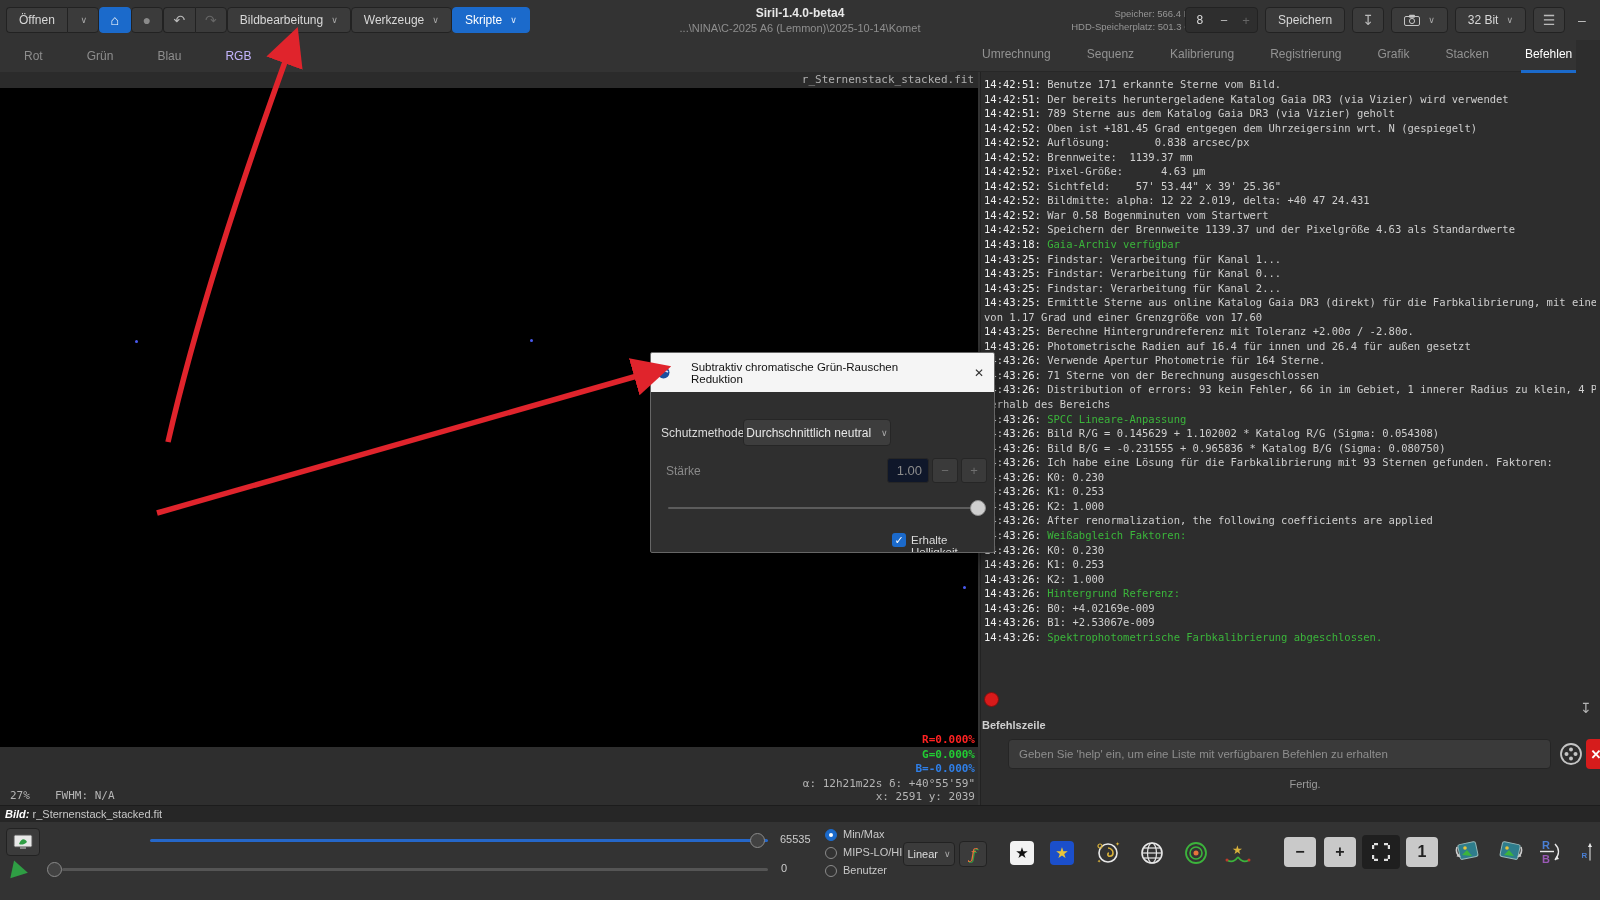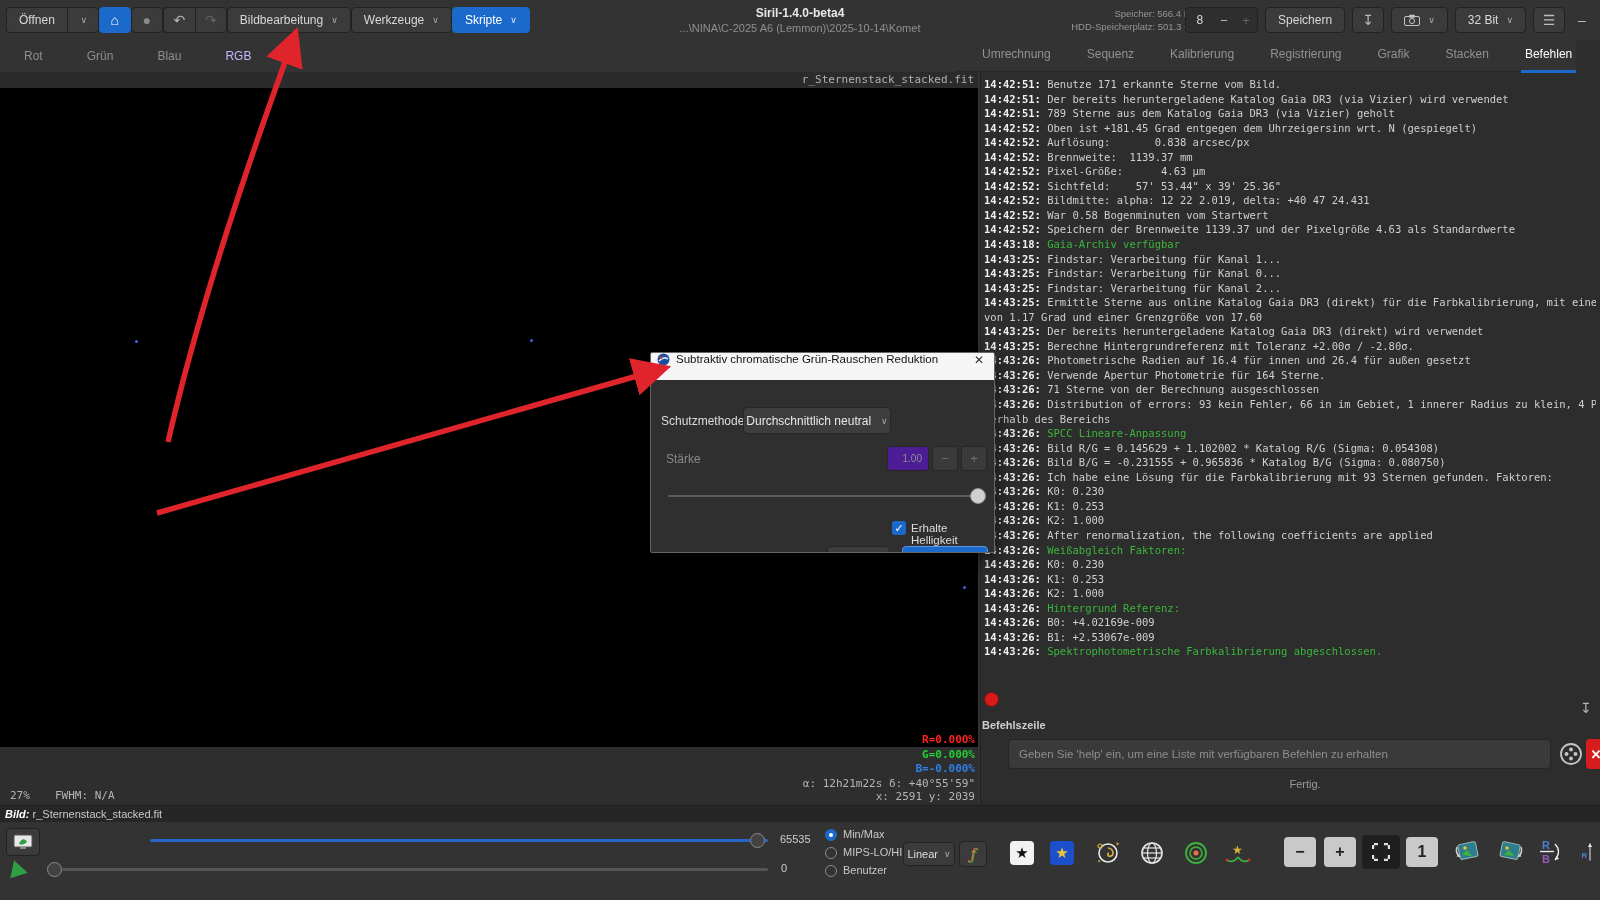--- a/index.html
+++ b/index.html
@@ -59,39 +59,39 @@
   .ibtn.light{background:#c9c9c9;color:#222;font-weight:bold;font-size:16px}
   .ibtn.dark{background:#1f1f1f;color:#ddd;font-size:15px}
   .ibtn.plain{color:#ddd;font-size:18px}
   
   .rpanel{left:980px;top:40px;width:620px;height:765px;background:#2d2d2d;border-left:1px solid #222}
   .rtabs{left:956px;top:40px;width:620px;height:32px;background:#333;display:flex;align-items:flex-start;gap:28px;padding-left:22px;box-sizing:border-box;border-bottom:1px solid #272727}
   .rtab{font-size:12px;color:#929292;padding:7px 4px 9px 4px;border-bottom:3px solid transparent}
   .rtab.active{color:#fff;border-bottom:3px solid #1b6acb}
   .console{left:984px;top:77px;width:612px;height:600px;overflow:hidden;font-family:"DejaVu Sans Mono",monospace;font-size:10.5px;line-height:14.55px}
   .cline{white-space:pre;overflow:hidden}
-  .cline .ts{color:#f0f0f0;font-weight:bold}
+  .cline .ts{color:#f0f0f0;font-weight:normal}
   .cline .msg{color:#cfcfcf}
   .cline .msg.green{color:#3bb53b}
   .stopdot{left:984px;top:692px;width:15px;height:15px;border-radius:50%;background:#d81a1a;border:1px solid #7d0f0f;box-sizing:border-box}
   .cmdlabel{left:982px;top:719px;font-size:11px;font-weight:bold;color:#cfcfcf}
   .cmdinput{left:1008px;top:739px;width:543px;height:30px;background:#3a3a3a;border:1px solid #252525;border-radius:4px;box-sizing:border-box;display:flex;align-items:center;padding:0 10px;font-size:11.5px;color:#8e8e8e}
   .reelbtn{left:1557px;top:740px;width:27px;height:28px;display:flex;align-items:center;justify-content:center}
   .redbtn{left:1586px;top:739px;width:20px;height:30px;background:#d61c1c;border-radius:4px 0 0 4px;display:flex;align-items:center;justify-content:center;color:#fff;font-size:13px;font-weight:bold}
   .fertig{left:1230px;top:778px;width:150px;text-align:center;font-size:11px;color:#9a9a9a}
   .exporticon{left:1580px;top:700px;font-size:14px;color:#b5b5b5}
   
   .dialog{left:650px;top:352px;width:345px;height:201px;z-index:40;box-shadow:0 6px 22px rgba(0,0,0,.6);border-radius:2px;overflow:hidden;background:#2f2f2f;border:1px solid #666;box-sizing:border-box}
-  .dtitle{height:27px;background:#f5f5f5;display:flex;align-items:flex-start;padding:0 6px;gap:6px}
+  .dtitle{height:39px;background:#f5f5f5;display:flex;align-items:center;padding:0 6px;gap:21px}
   .dtitle .txt{font-size:11.5px;color:#111;flex:1}
   .dtitle .x{color:#333;font-size:12px;padding:0 4px}
   .dlabel{position:absolute;font-size:12px;color:#dcdcdc}
   .dlabel.dim{color:#8a8a8a}
   .dselect{position:absolute;background:#3d3d3d;border:1px solid #262626;border-radius:4px;display:flex;align-items:center;justify-content:center;gap:8px;font-size:12px;color:#e8e8e8;box-sizing:border-box}
-  .dspin{position:absolute;background:#4c1d95;border:1px solid #262626;border-radius:3px;box-sizing:border-box;display:flex;align-items:center;justify-content:flex-end;padding-right:6px;font-size:10px;color:#8c8c8c}
+  .dspin{position:absolute;background:#0f172a;border:1px solid #262626;border-radius:3px;box-sizing:border-box;display:flex;align-items:center;justify-content:flex-end;padding-right:6px;font-size:13px;color:#8c8c8c}
   .dsbtn{position:absolute;background:#3a3a3a;border:1px solid #262626;border-radius:3px;box-sizing:border-box;display:flex;align-items:center;justify-content:center;color:#6f6f6f;font-size:13px}
   .dtrack{position:absolute;height:2px;background:#5c5c5c;border-radius:1px}
   .dknob{position:absolute;width:16px;height:16px;border-radius:50%;background:#cfcfcf;border:1px solid #8f8f8f;box-sizing:border-box}
   .dcheck{position:absolute;width:14px;height:14px;background:#1b6acb;border-radius:3px;color:#fff;font-size:11px;line-height:14px;text-align:center}
   .dbtn{position:absolute;height:27px;border-radius:4px;display:flex;align-items:center;justify-content:center;font-size:12px;box-sizing:border-box}
   .dbtn.gray{background:#3d3d3d;border:1px solid #262626;color:#e0e0e0}
   .dbtn.blue{background:#1b6acb;border:1px solid #5a96e0;color:#fff}
   
   .anno{left:0;top:0;width:1600px;height:900px;z-index:50;pointer-events:none}
 </style>
@@ -354,21 +354,20 @@
     <div class="cline"><span class="ts">14:42:52: </span><span class="msg">Sichtfeld:    57' 53.44" x 39' 25.36"</span></div>
     <div class="cline"><span class="ts">14:42:52: </span><span class="msg">Bildmitte: alpha: 12 22 2.019, delta: +40 47 24.431</span></div>
     <div class="cline"><span class="ts">14:42:52: </span><span class="msg">War 0.58 Bogenminuten vom Startwert</span></div>
     <div class="cline"><span class="ts">14:42:52: </span><span class="msg">Speichern der Brennweite 1139.37 und der Pixelgröße 4.63 als Standardwerte</span></div>
     <div class="cline"><span class="ts">14:43:18: </span><span class="msg green">Gaia-Archiv verfügbar</span></div>
     <div class="cline"><span class="ts">14:43:25: </span><span class="msg">Findstar: Verarbeitung für Kanal 1...</span></div>
     <div class="cline"><span class="ts">14:43:25: </span><span class="msg">Findstar: Verarbeitung für Kanal 0...</span></div>
     <div class="cline"><span class="ts">14:43:25: </span><span class="msg">Findstar: Verarbeitung für Kanal 2...</span></div>
     <div class="cline"><span class="ts">14:43:25: </span><span class="msg">Ermittle Sterne aus online Katalog Gaia DR3 (direkt) für die Farbkalibrierung, mit einem</span></div>
     <div class="cline"><span class="msg">von 1.17 Grad und einer Grenzgröße von 17.60</span></div>
-    <div class="cline"><span class="ts">14:43:25: </span><span class="msg">Der bereits heruntergeladene Katalog Gaia DR3 (direkt) wird verwendet</span></div>
     <div class="cline"><span class="ts">14:43:25: </span><span class="msg">Berechne Hintergrundreferenz mit Toleranz +2.00σ / -2.80σ.</span></div>
     <div class="cline"><span class="ts">14:43:26: </span><span class="msg">Photometrische Radien auf 16.4 für innen und 26.4 für außen gesetzt</span></div>
     <div class="cline"><span class="ts">14:43:26: </span><span class="msg">Verwende Apertur Photometrie für 164 Sterne.</span></div>
     <div class="cline"><span class="ts">14:43:26: </span><span class="msg">71 Sterne von der Berechnung ausgeschlossen</span></div>
     <div class="cline"><span class="ts">14:43:26: </span><span class="msg">Distribution of errors: 93 kein Fehler, 66 in im Gebiet, 1 innerer Radius zu klein, 4 Pixel au</span></div>
     <div class="cline"><span class="msg">ßerhalb des Bereichs</span></div>
     <div class="cline"><span class="ts">14:43:26: </span><span class="msg green">SPCC Lineare-Anpassung</span></div>
     <div class="cline"><span class="ts">14:43:26: </span><span class="msg">Bild R/G = 0.145629 + 1.102002 * Katalog R/G (Sigma: 0.054308)</span></div>
     <div class="cline"><span class="ts">14:43:26: </span><span class="msg">Bild B/G = -0.231555 + 0.965836 * Katalog B/G (Sigma: 0.080750)</span></div>
     <div class="cline"><span class="ts">14:43:26: </span><span class="msg">Ich habe eine Lösung für die Farbkalibrierung mit 93 Sternen gefunden. Faktoren:</span></div>

